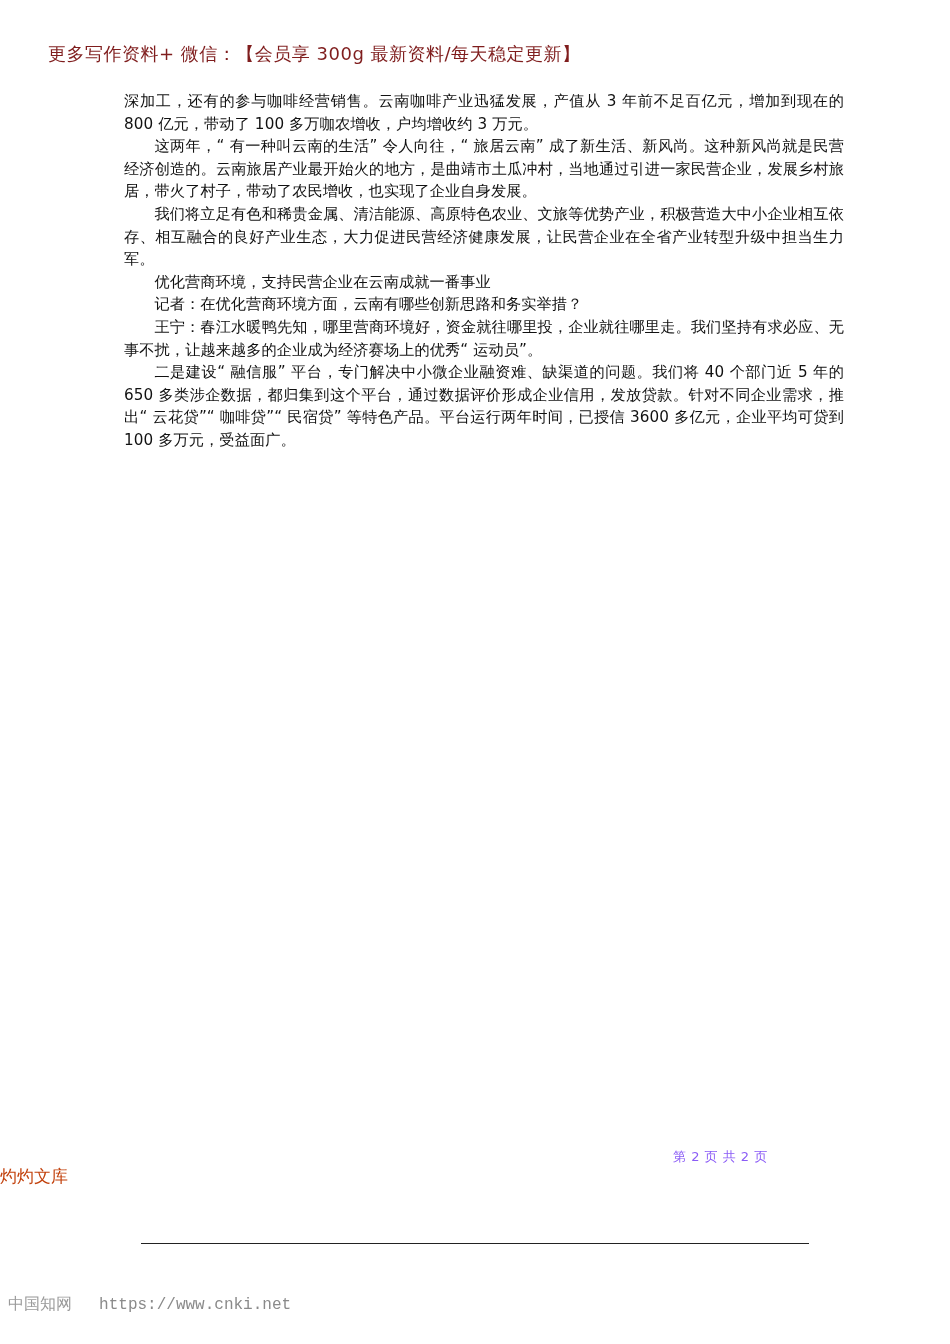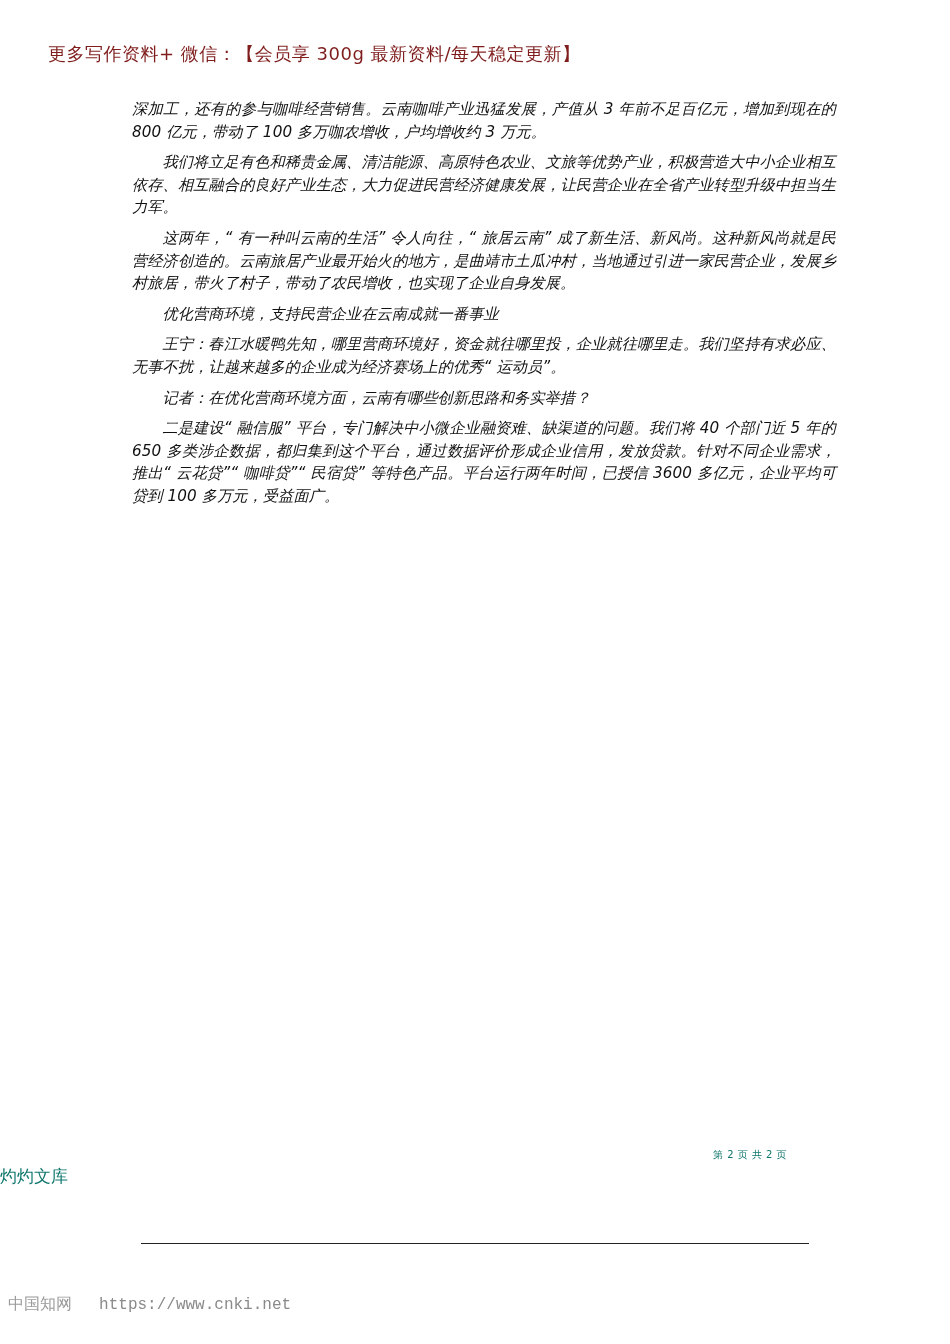--- a/index.html
+++ b/index.html
@@ -2,42 +2,42 @@
 <html><head>
   <meta charset="utf-8">
   <style>
     html, body { margin: 0; padding: 0; background: #ffffff; }
     body { width: 950px; height: 1344px; position: relative; overflow: hidden;
            font-family: "DejaVu Sans", "Liberation Sans", sans-serif; color: #111; }
     .banner { position: absolute; left: 48px; top: 14px; font-size: 18px; color: #7f1d1d;
               letter-spacing: 0.5px; white-space: nowrap; margin-top: 28px; }
     .body-text { position: absolute; left: 124px; top: 90px; width: 720px;
                  font-size: 15.2px; line-height: 22.6px; letter-spacing: 0.1px; }
-    .body-text p { margin: 8px; text-align: justify; font-style: italic; }
+    .body-text p { margin: 0; text-align: justify; }
     .body-text p.indent { text-indent: 2em; }
-    .page-num { position: absolute; left: 713px; top: 1148px; font-size: 10px; color: #0f766e; letter-spacing: 0.5px; }
-    .brand { position: absolute; left: 0px; top: 1165px; font-size: 17px; color: #0f766e; }
+    .page-num { position: absolute; left: 673px; top: 1148px; font-size: 13px; color: #8b5cf6; letter-spacing: 0.5px; }
+    .brand { position: absolute; left: 0px; top: 1165px; font-size: 17px; color: #c2410c; }
     .rule { position: absolute; left: 141px; top: 1243px; width: 668px; height: 1px; background: #222; }
     .cnki { position: absolute; left: 8px; top: 1294px; font-family: "DejaVu Serif", "Liberation Serif", serif;
             font-size: 16px; color: #9a9a9a; white-space: nowrap; }
     .cnki .site-name { margin-right: 22px; font-weight: normal; }
     .cnki .site-url { font-family: "Liberation Mono", "DejaVu Sans Mono", monospace; font-size: 16px; color: #8a8a8a; }
   </style>
 </head>
 <body>
 
 <div class="banner">更多写作资料+ 微信：【会员享 300g 最新资料/每天稳定更新】</div>
 
 <div class="body-text">
   <p>深加工，还有的参与咖啡经营销售。云南咖啡产业迅猛发展，产值从 3 年前不足百亿元，增加到现在的 800 亿元，带动了 100 多万咖农增收，户均增收约 3 万元。</p>
+  <p class="indent">这两年，“ 有一种叫云南的生活” 令人向往，“ 旅居云南” 成了新生活、新风尚。这种新风尚就是民营经济创造的。云南旅居产业最开始火的地方，是曲靖市土瓜冲村，当地通过引进一家民营企业，发展乡村旅居，带火了村子，带动了农民增收，也实现了企业自身发展。</p>
   <p class="indent">我们将立足有色和稀贵金属、清洁能源、高原特色农业、文旅等优势产业，积极营造大中小企业相互依存、相互融合的良好产业生态，大力促进民营经济健康发展，让民营企业在全省产业转型升级中担当生力军。</p>
-  <p class="indent">这两年，“ 有一种叫云南的生活” 令人向往，“ 旅居云南” 成了新生活、新风尚。这种新风尚就是民营经济创造的。云南旅居产业最开始火的地方，是曲靖市土瓜冲村，当地通过引进一家民营企业，发展乡村旅居，带火了村子，带动了农民增收，也实现了企业自身发展。</p>
   <p class="indent">优化营商环境，支持民营企业在云南成就一番事业</p>
+  <p class="indent">记者：在优化营商环境方面，云南有哪些创新思路和务实举措？</p>
   <p class="indent">王宁：春江水暖鸭先知，哪里营商环境好，资金就往哪里投，企业就往哪里走。我们坚持有求必应、无事不扰，让越来越多的企业成为经济赛场上的优秀“ 运动员”。</p>
-  <p class="indent">记者：在优化营商环境方面，云南有哪些创新思路和务实举措？</p>
   <p class="indent">二是建设“ 融信服” 平台，专门解决中小微企业融资难、缺渠道的问题。我们将 40 个部门近 5 年的 650 多类涉企数据，都归集到这个平台，通过数据评价形成企业信用，发放贷款。针对不同企业需求，推出“ 云花贷”“ 咖啡贷”“ 民宿贷” 等特色产品。平台运行两年时间，已授信 3600 多亿元，企业平均可贷到 100 多万元，受益面广。</p>
 </div>
 
 <div class="page-num">第 2 页 共 2 页</div>
 <div class="brand">灼灼文库</div>
 <div class="rule"></div>
 <div class="cnki">
   <span class="site-name">中国知网</span>
   <span class="site-url">https://www.cnki.net</span>
 </div>

